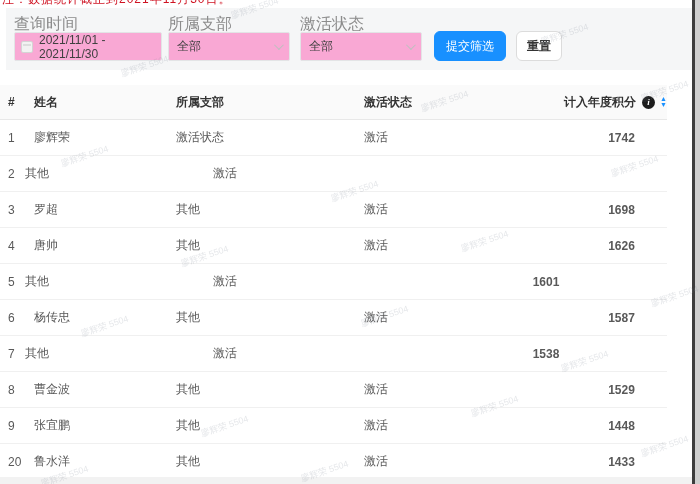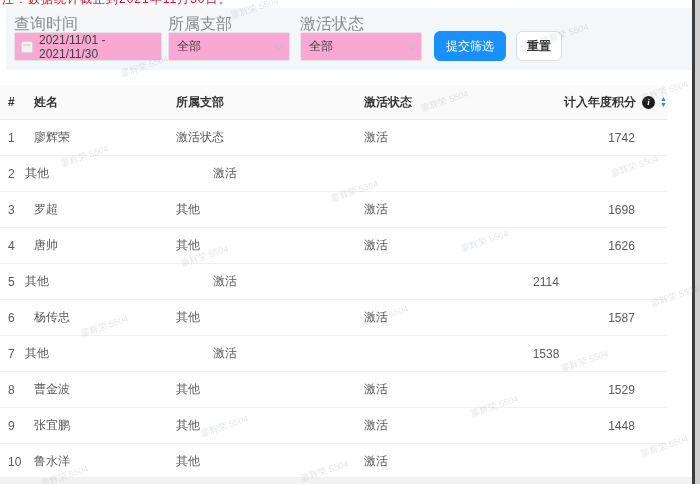--- a/index.html
+++ b/index.html
@@ -32,21 +32,21 @@
   
   .table { position:absolute; left:0; top:85px; width:667px; background:#fff; }
   .thead { display:flex; height:35px; align-items:center; background:#fafafa; border-bottom:1px solid #e8e8e8;
            color:#333333; font-weight:bold; font-size:12px; }
   .trow { display:flex; height:36px; align-items:center; border-bottom:1px solid #f0f0f0; font-size:12px; color:#595959; background:#fff; }
   .c-idx { width:25px; padding-left:8px; flex:0 0 auto; }
   .c-name { width:142px; flex:0 0 auto;margin-left:9px; }
   .c-branch { width:188px; flex:0 0 auto; }
   .c-status { width:200px; flex:0 0 auto; }
   .c-score { flex:1; display:flex; align-items:center; padding-left:0;justify-content:center; }
-  .trow .c-score { padding-left:12px; }
+  .trow .c-score { padding-left:12px;font-weight:bold; }
   .info-icon { width:13px; height:13px; border-radius:50%; background:#1c1c1c; color:#fff; font-size:9px; font-style:italic;
                display:inline-flex; align-items:center; justify-content:center; margin-left:6px; font-family:"Liberation Serif",serif; }
   .sorter { display:inline-flex; flex-direction:column; margin-left:5px; line-height:5px; cursor:pointer; }
   .sorter span { font-size:7px; color:#1890ff; height:6px; }
 
   
   .edge-dark { position:absolute; top:0; left:692px; width:3px; height:484px; background:#3d3d3d; }
   .edge-light { position:absolute; top:0; left:695px; width:5px; height:484px; background:#cfcfcf; }
   .bottom-strip { position:absolute; left:0; top:477px; width:692px; height:7px; background:#f2f2f2; }
 
@@ -127,21 +127,21 @@
     <div class="c-name">唐帅</div>
     <div class="c-branch">其他</div>
     <div class="c-status">激活</div>
     <div class="c-score">1626</div>
   </div>
 
   <div class="trow">
     <div class="c-idx">5</div>
     <div class="c-branch">其他</div>
     <div class="c-status">激活</div>
-    <div class="c-score">2114</div>
+    <div class="c-score">1601</div>
   </div>
 
   <div class="trow">
     <div class="c-idx">6</div>
     <div class="c-name">杨传忠</div>
     <div class="c-branch">其他</div>
     <div class="c-status">激活</div>
     <div class="c-score">1587</div>
   </div>
 
@@ -162,24 +162,25 @@
 
   <div class="trow">
     <div class="c-idx">9</div>
     <div class="c-name">张宜鹏</div>
     <div class="c-branch">其他</div>
     <div class="c-status">激活</div>
     <div class="c-score">1448</div>
   </div>
 
   <div class="trow">
-    <div class="c-idx">10</div>
+    <div class="c-idx">20</div>
     <div class="c-name">鲁水洋</div>
     <div class="c-branch">其他</div>
     <div class="c-status">激活</div>
+    <div class="c-score">1433</div>
   </div>
 </div>
 </div>
 
 <div class="bottom-strip"></div>
 <div class="edge-dark"></div>
 <div class="edge-light"></div>
 
 <div class="wm" style="left: 230px; top: 2px;">廖辉荣 5504</div>
 <div class="wm" style="left: 540px; top: 28px;">廖辉荣 5504</div>

